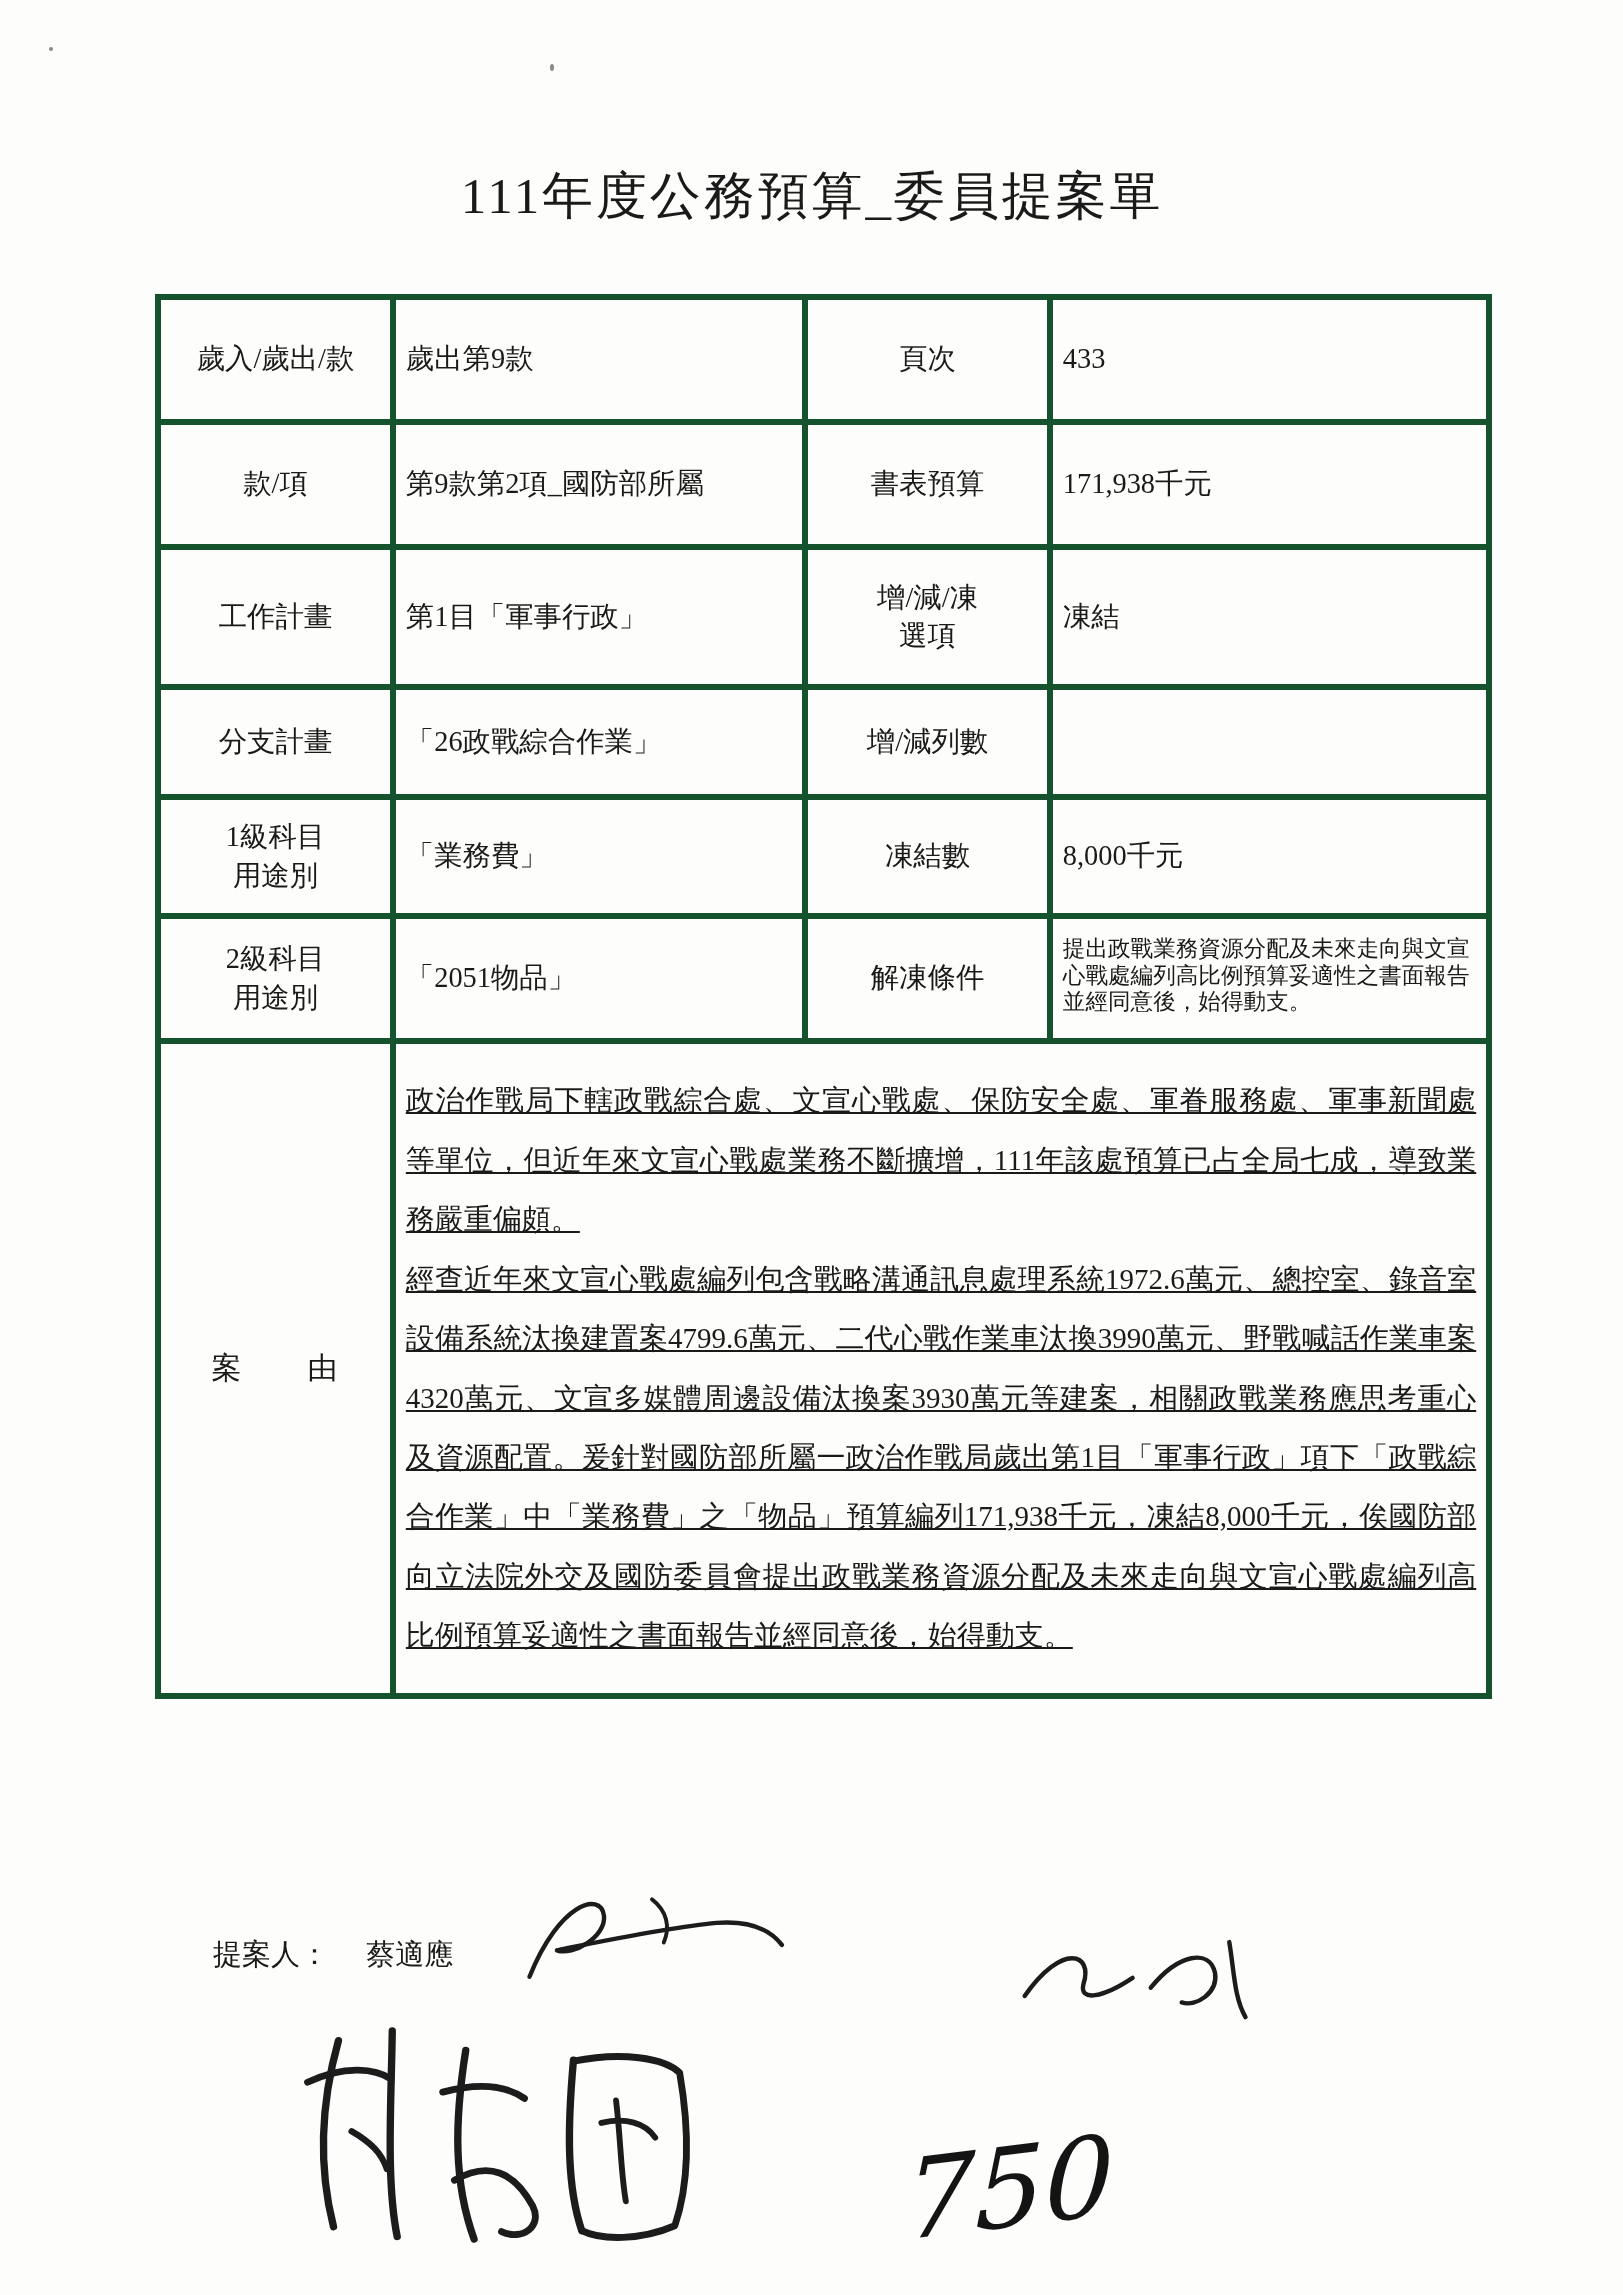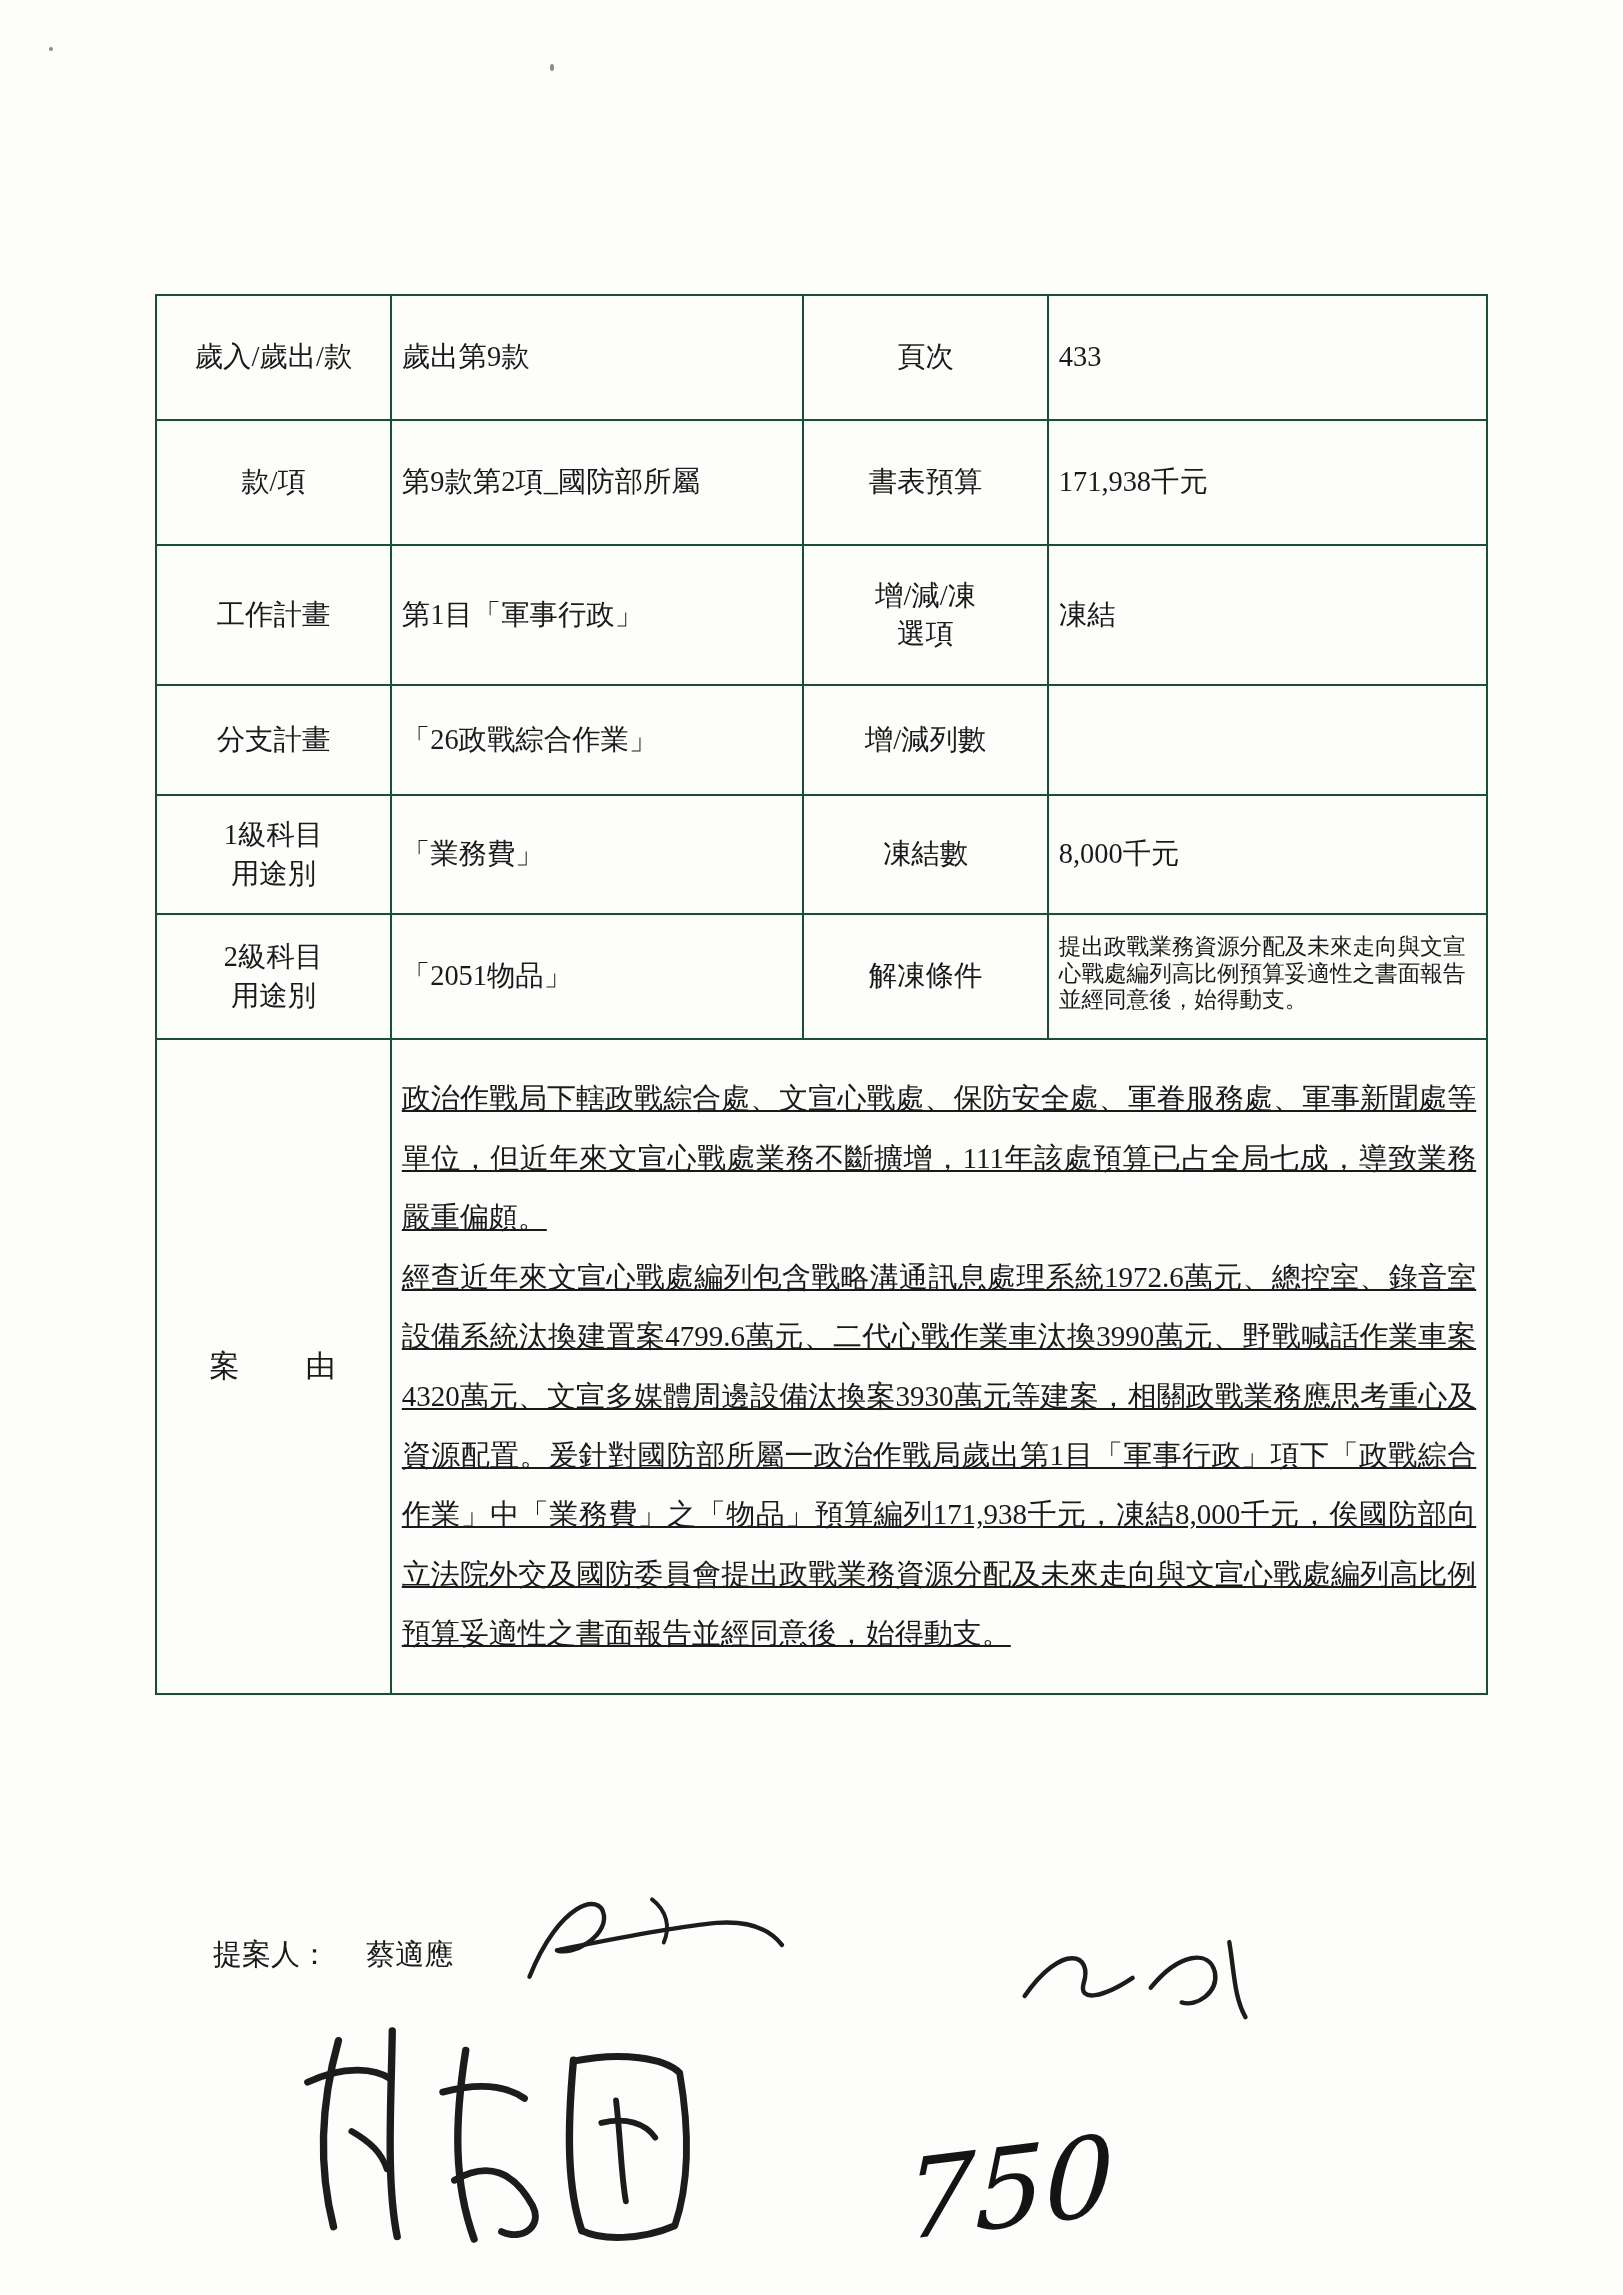--- a/index.html
+++ b/index.html
@@ -18,21 +18,21 @@
     margin:0;
   }
   table.budget{
     position:absolute;left:155px;top:294px;
     width:1332px;
     border-collapse:collapse;
     table-layout:fixed;
     font-size:28.4px;
   }
   table.budget th, table.budget td{
-    border:2px solid #14532d;
+    border:6px solid #14532d;
     vertical-align:middle;
     font-weight:normal;
     padding:3.9px 9.8px;
     overflow:visible;
   }
   th.lbl{text-align:center;white-space:pre-line;line-height:1.35;}
   td.val{text-align:left;padding-left:13.7px;line-height:1.3;border-radius:18px;}
   .smallnote{
     font-size:22.6px;line-height:1.18;
     margin-top:-19.6px;margin-bottom:-14.7px;
@@ -72,20 +72,21 @@
   .speck{position:absolute;background:#8a8a86;border-radius:50%;}
 </style>
 </head>
 <body>
 
 <div class="sheet">
 
   <div class="speck" style="left:49px;top:47px;width:4.4px;height:4.4px;"></div>
   <div class="speck" style="left:550px;top:64px;width:3.9px;height:6.9px;"></div>
 
+  <h1 class="title">111年度公務預算_委員提案單</h1>
 
   <table class="budget">
     <colgroup>
       <col style="width:235px">
         <col style="width:412px">
         <col style="width:245px">
         <col style="width:439px">
     </colgroup>
     <tbody>
       <tr style="height:125px">

